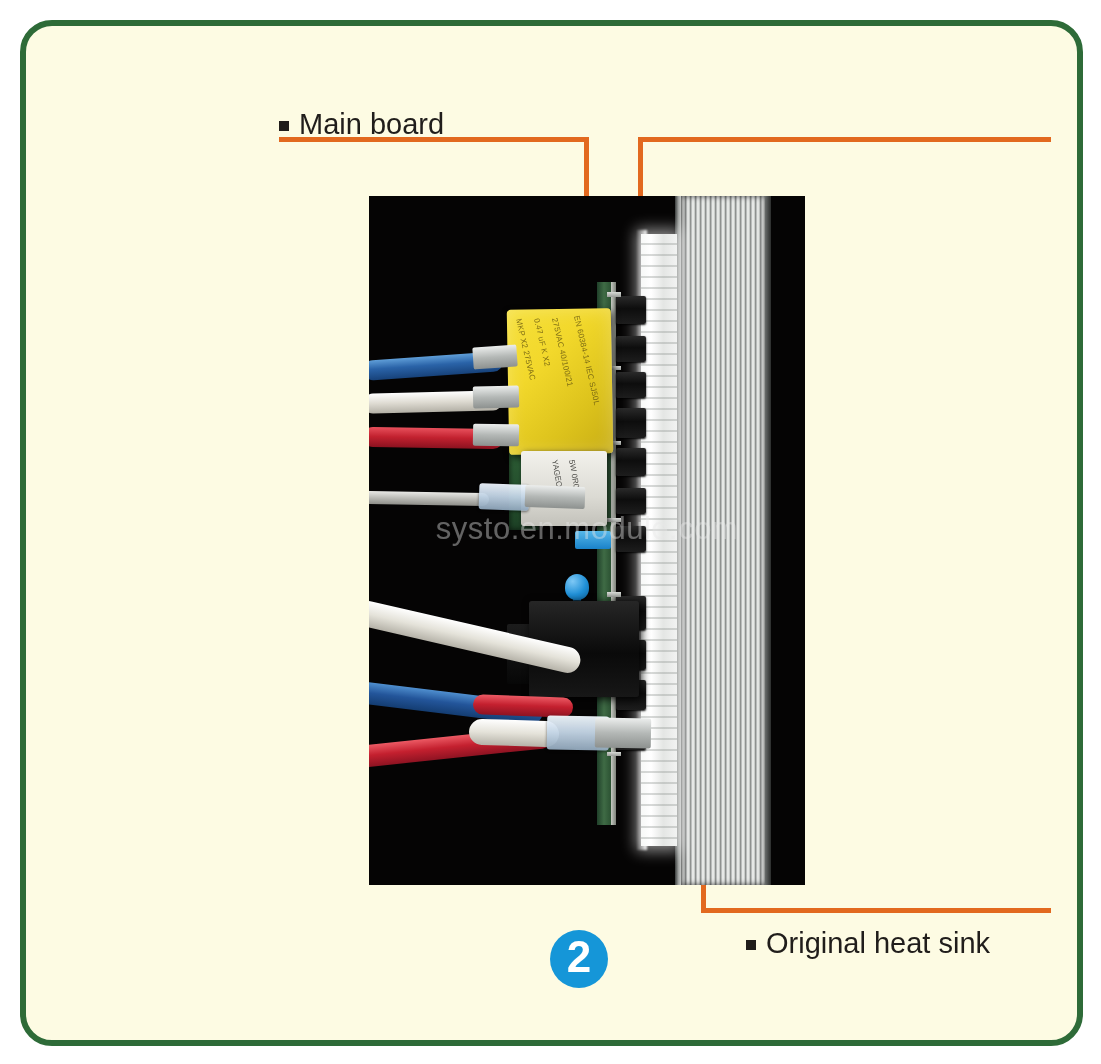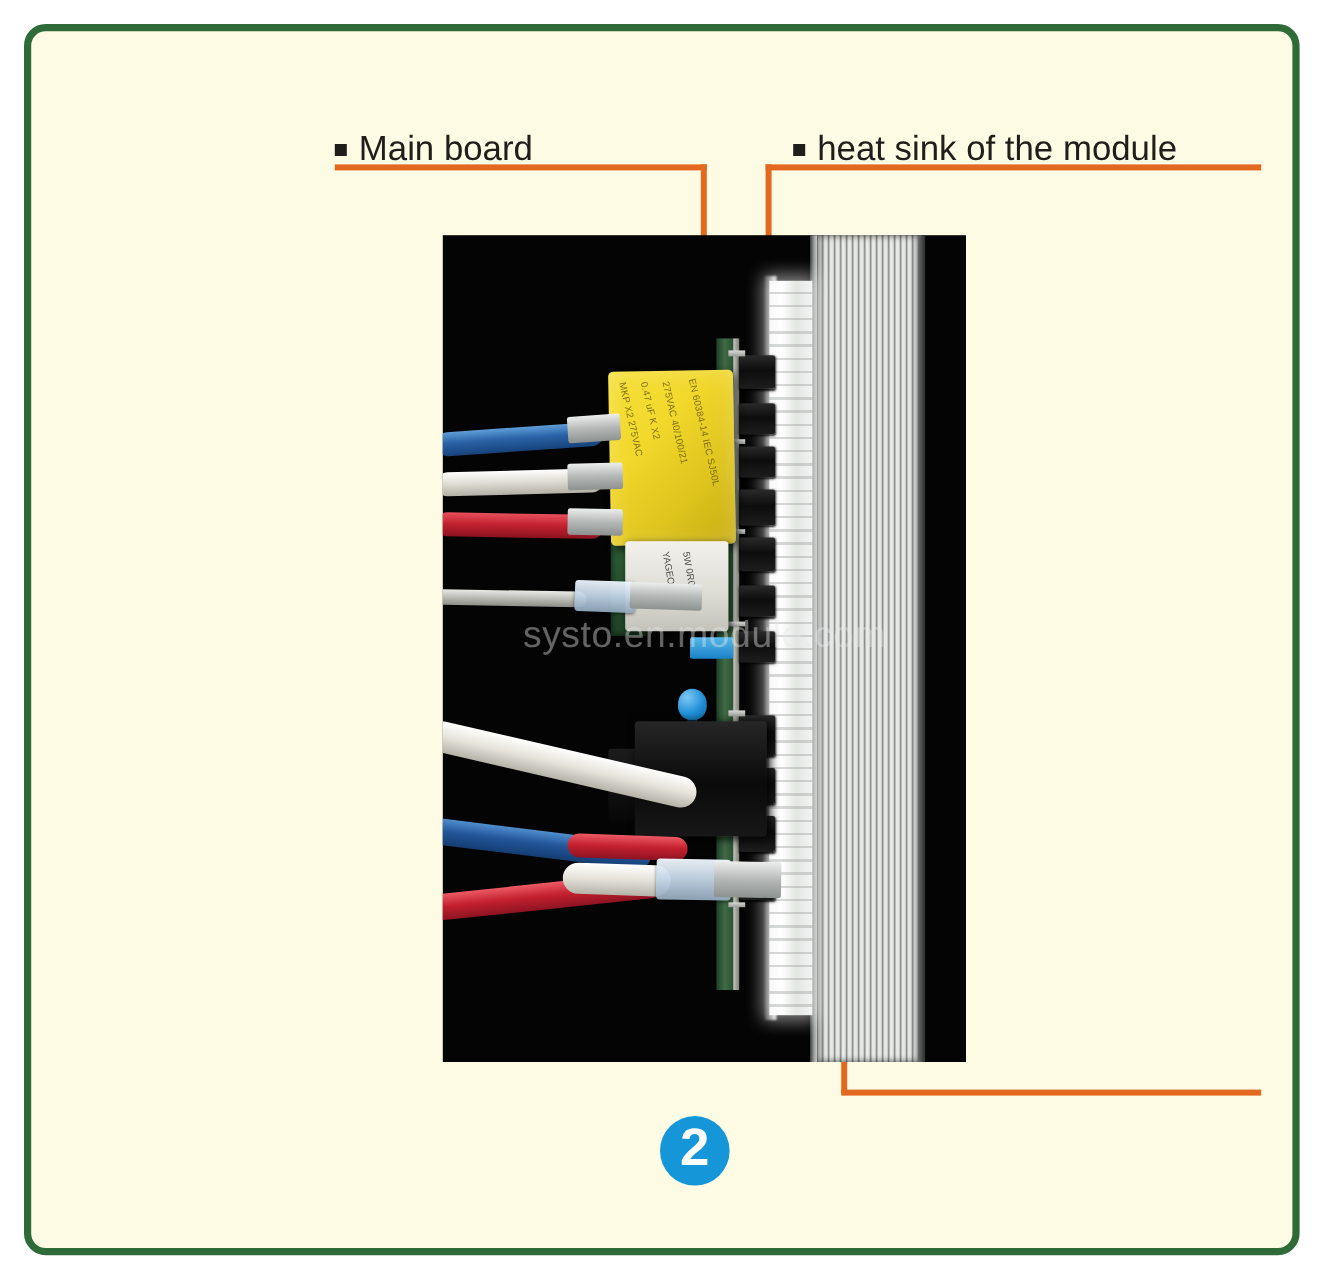--- a/index.html
+++ b/index.html
@@ -22,21 +22,21 @@
 
   
   #frame {
     position: absolute;
     left: 20px;
     top: 20px;
     width: 1063px;
     height: 1026px;
     box-sizing: border-box;
     border: 6px solid #2e6b38;
-    border-radius: 18px;
+    border-radius: 32px;
     background: #fdfbe3;
   }
 
   
   #photo {
     position: absolute;
     left: 343px;
     top: 170px;
     width: 436px;
     height: 689px;
@@ -280,24 +280,24 @@
 <body>
 
 <div id="page">
 
   <div id="frame">
 
     <div class="callout" style="left:253px; top:84px;">
       <span class="bullet"></span><span>Main board</span>
     </div>
 
-    <div class="callout" style="left:635px; top:84px;">
-      <span class="bullet"></span><span>heat sink of the module</span>
+
+    <div class="callout" style="left:720px; top:903px;">
+      <span class="bullet"></span><span>Original heat sink</span>
     </div>
-
 
     <div class="lead-h" style="left:253px; top:111px; width:310px;"></div>
     <div class="lead-v" style="left:558px; top:111px; height:149px;"></div>
 
     <div class="lead-h" style="left:612px; top:111px; width:413px;"></div>
     <div class="lead-v" style="left:612px; top:111px; height:146px;"></div>
 
     <div class="lead-v" style="left:675px; top:740px; height:145px;"></div>
     <div class="lead-h" style="left:675px; top:882px; width:350px;"></div>
 

